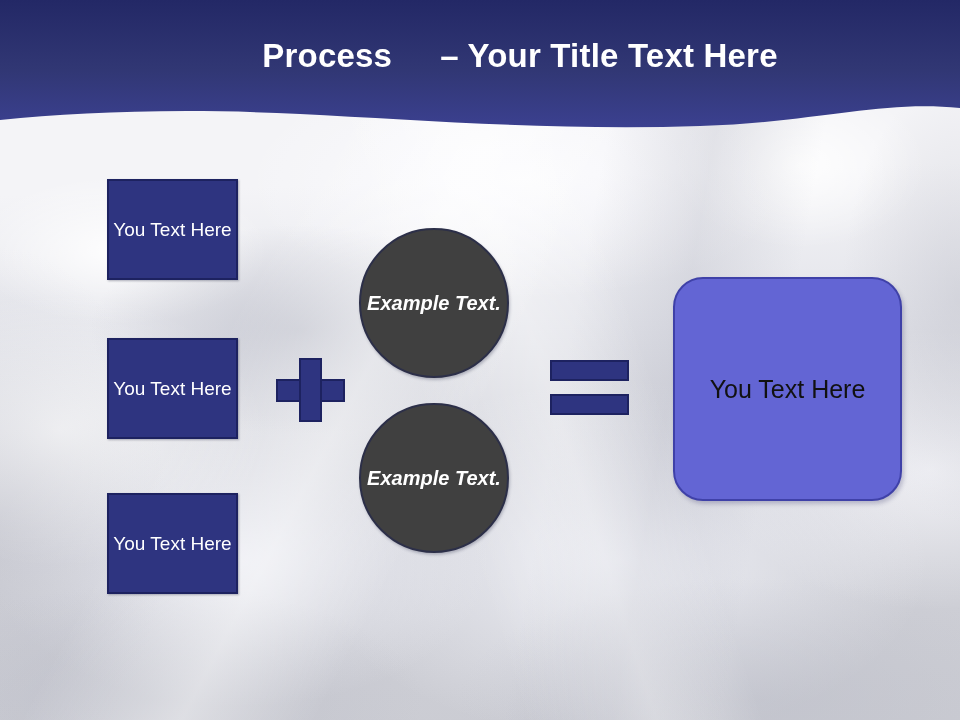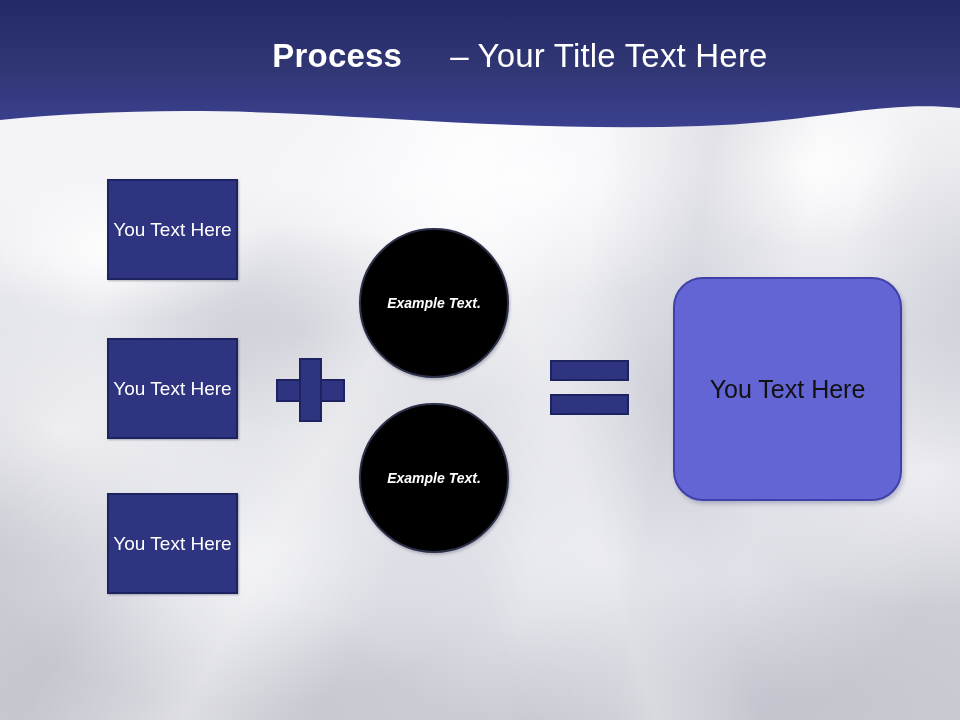--- a/index.html
+++ b/index.html
@@ -72,21 +72,21 @@
     align-items: center;
     justify-content: center;
     z-index: 5;
     color: #ffffff;
     font-size: 33px;
     letter-spacing: .2px;
     white-space: nowrap;
     padding-left: 40px;
   }
   .title-strong { font-weight: bold; }
-  .title-rest   { font-weight: normal; margin-left: 48px; }
+  .title-rest   { font-weight: bold; margin-left: 48px; }
 
   
   .nav-box {
     position: absolute;
     width: 131px;
     height: 101px;
     background: #2E3480;
     border: 2px solid #1d2260;
     box-sizing: border-box;
     display: flex;
@@ -100,29 +100,29 @@
   }
   .nav-box[data-pos="1"] { left: 107px; top: 179px; }
   .nav-box[data-pos="2"] { left: 107px; top: 338px; }
   .nav-box[data-pos="3"] { left: 107px; top: 493px; }
 
   .circle {
     position: absolute;
     width: 150px;
     height: 150px;
     border-radius: 50%;
-    background: #000000;
+    background: #404040;
     border: 2px solid #2c2f48;
     box-sizing: border-box;
     display: flex;
     align-items: center;
     justify-content: center;
     text-align: center;
     color: #ffffff;
-    font-size: 14px;
+    font-size: 20px;
     font-weight: bold;
     font-style: italic;
     line-height: 1.6;
     box-shadow: 1px 2px 3px rgba(50,52,78,.3);
   }
   .circle[data-pos="1"] { left: 359px; top: 228px; }
   .circle[data-pos="2"] { left: 359px; top: 403px; }
 
   
   .plus-sign {

